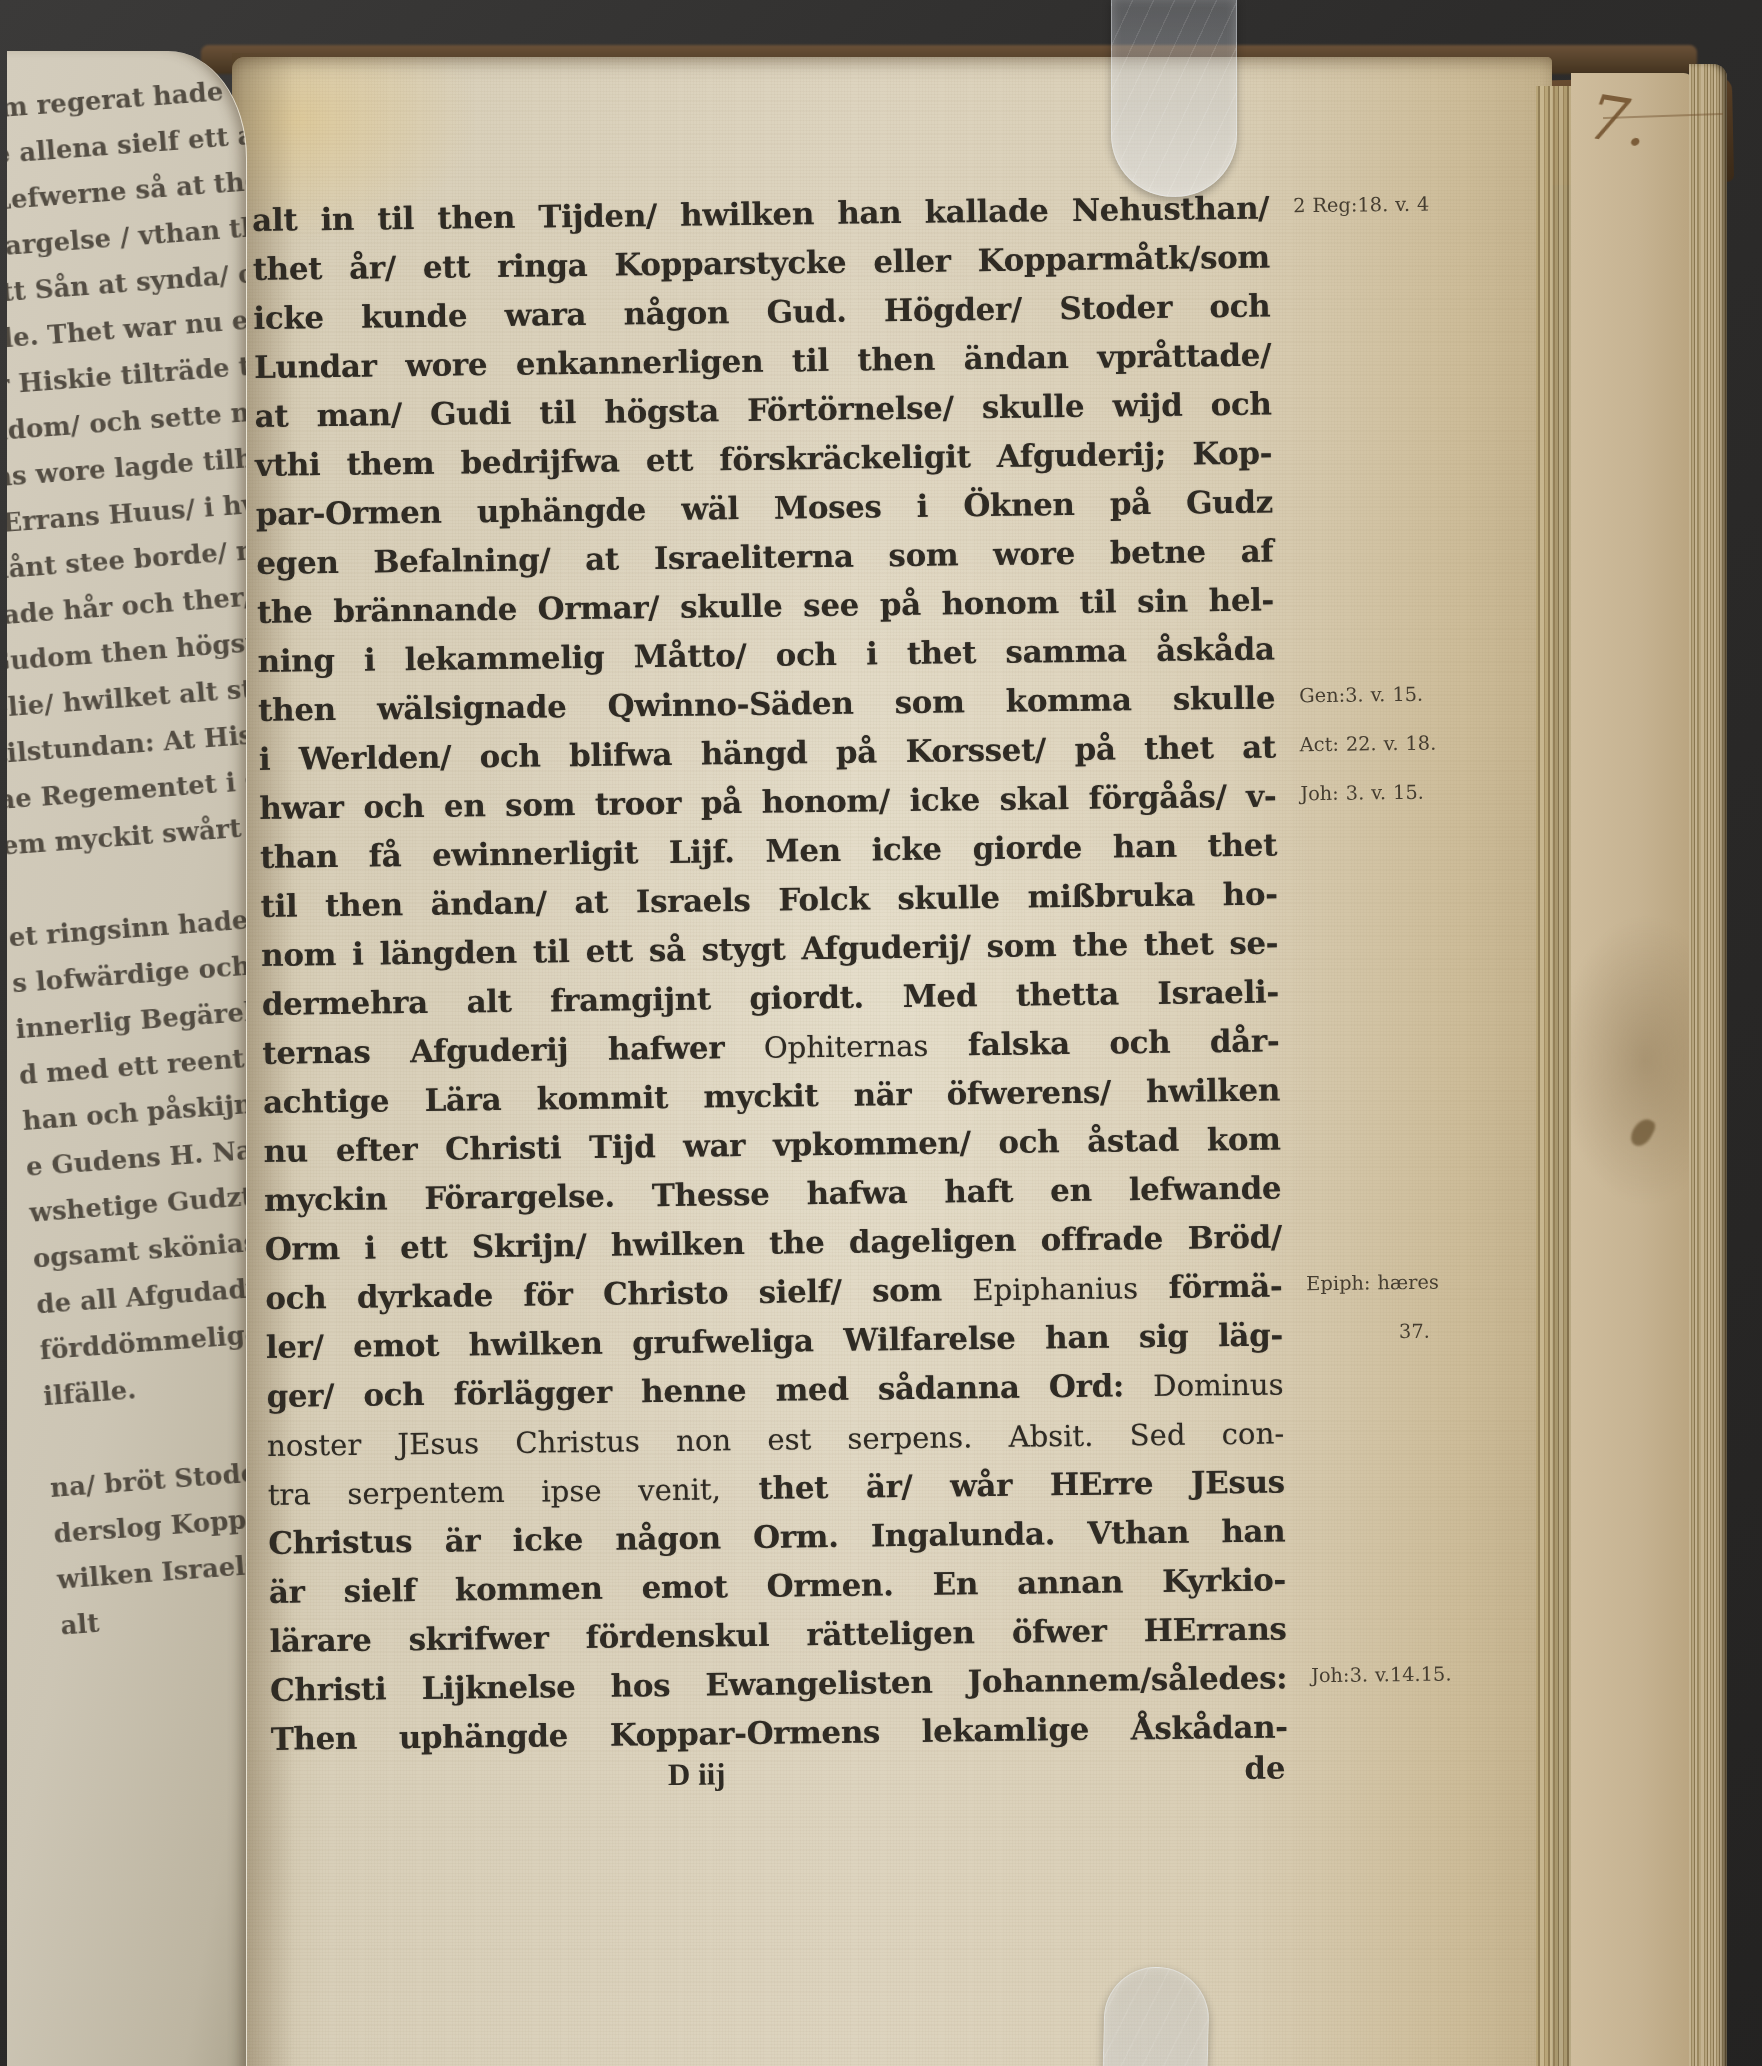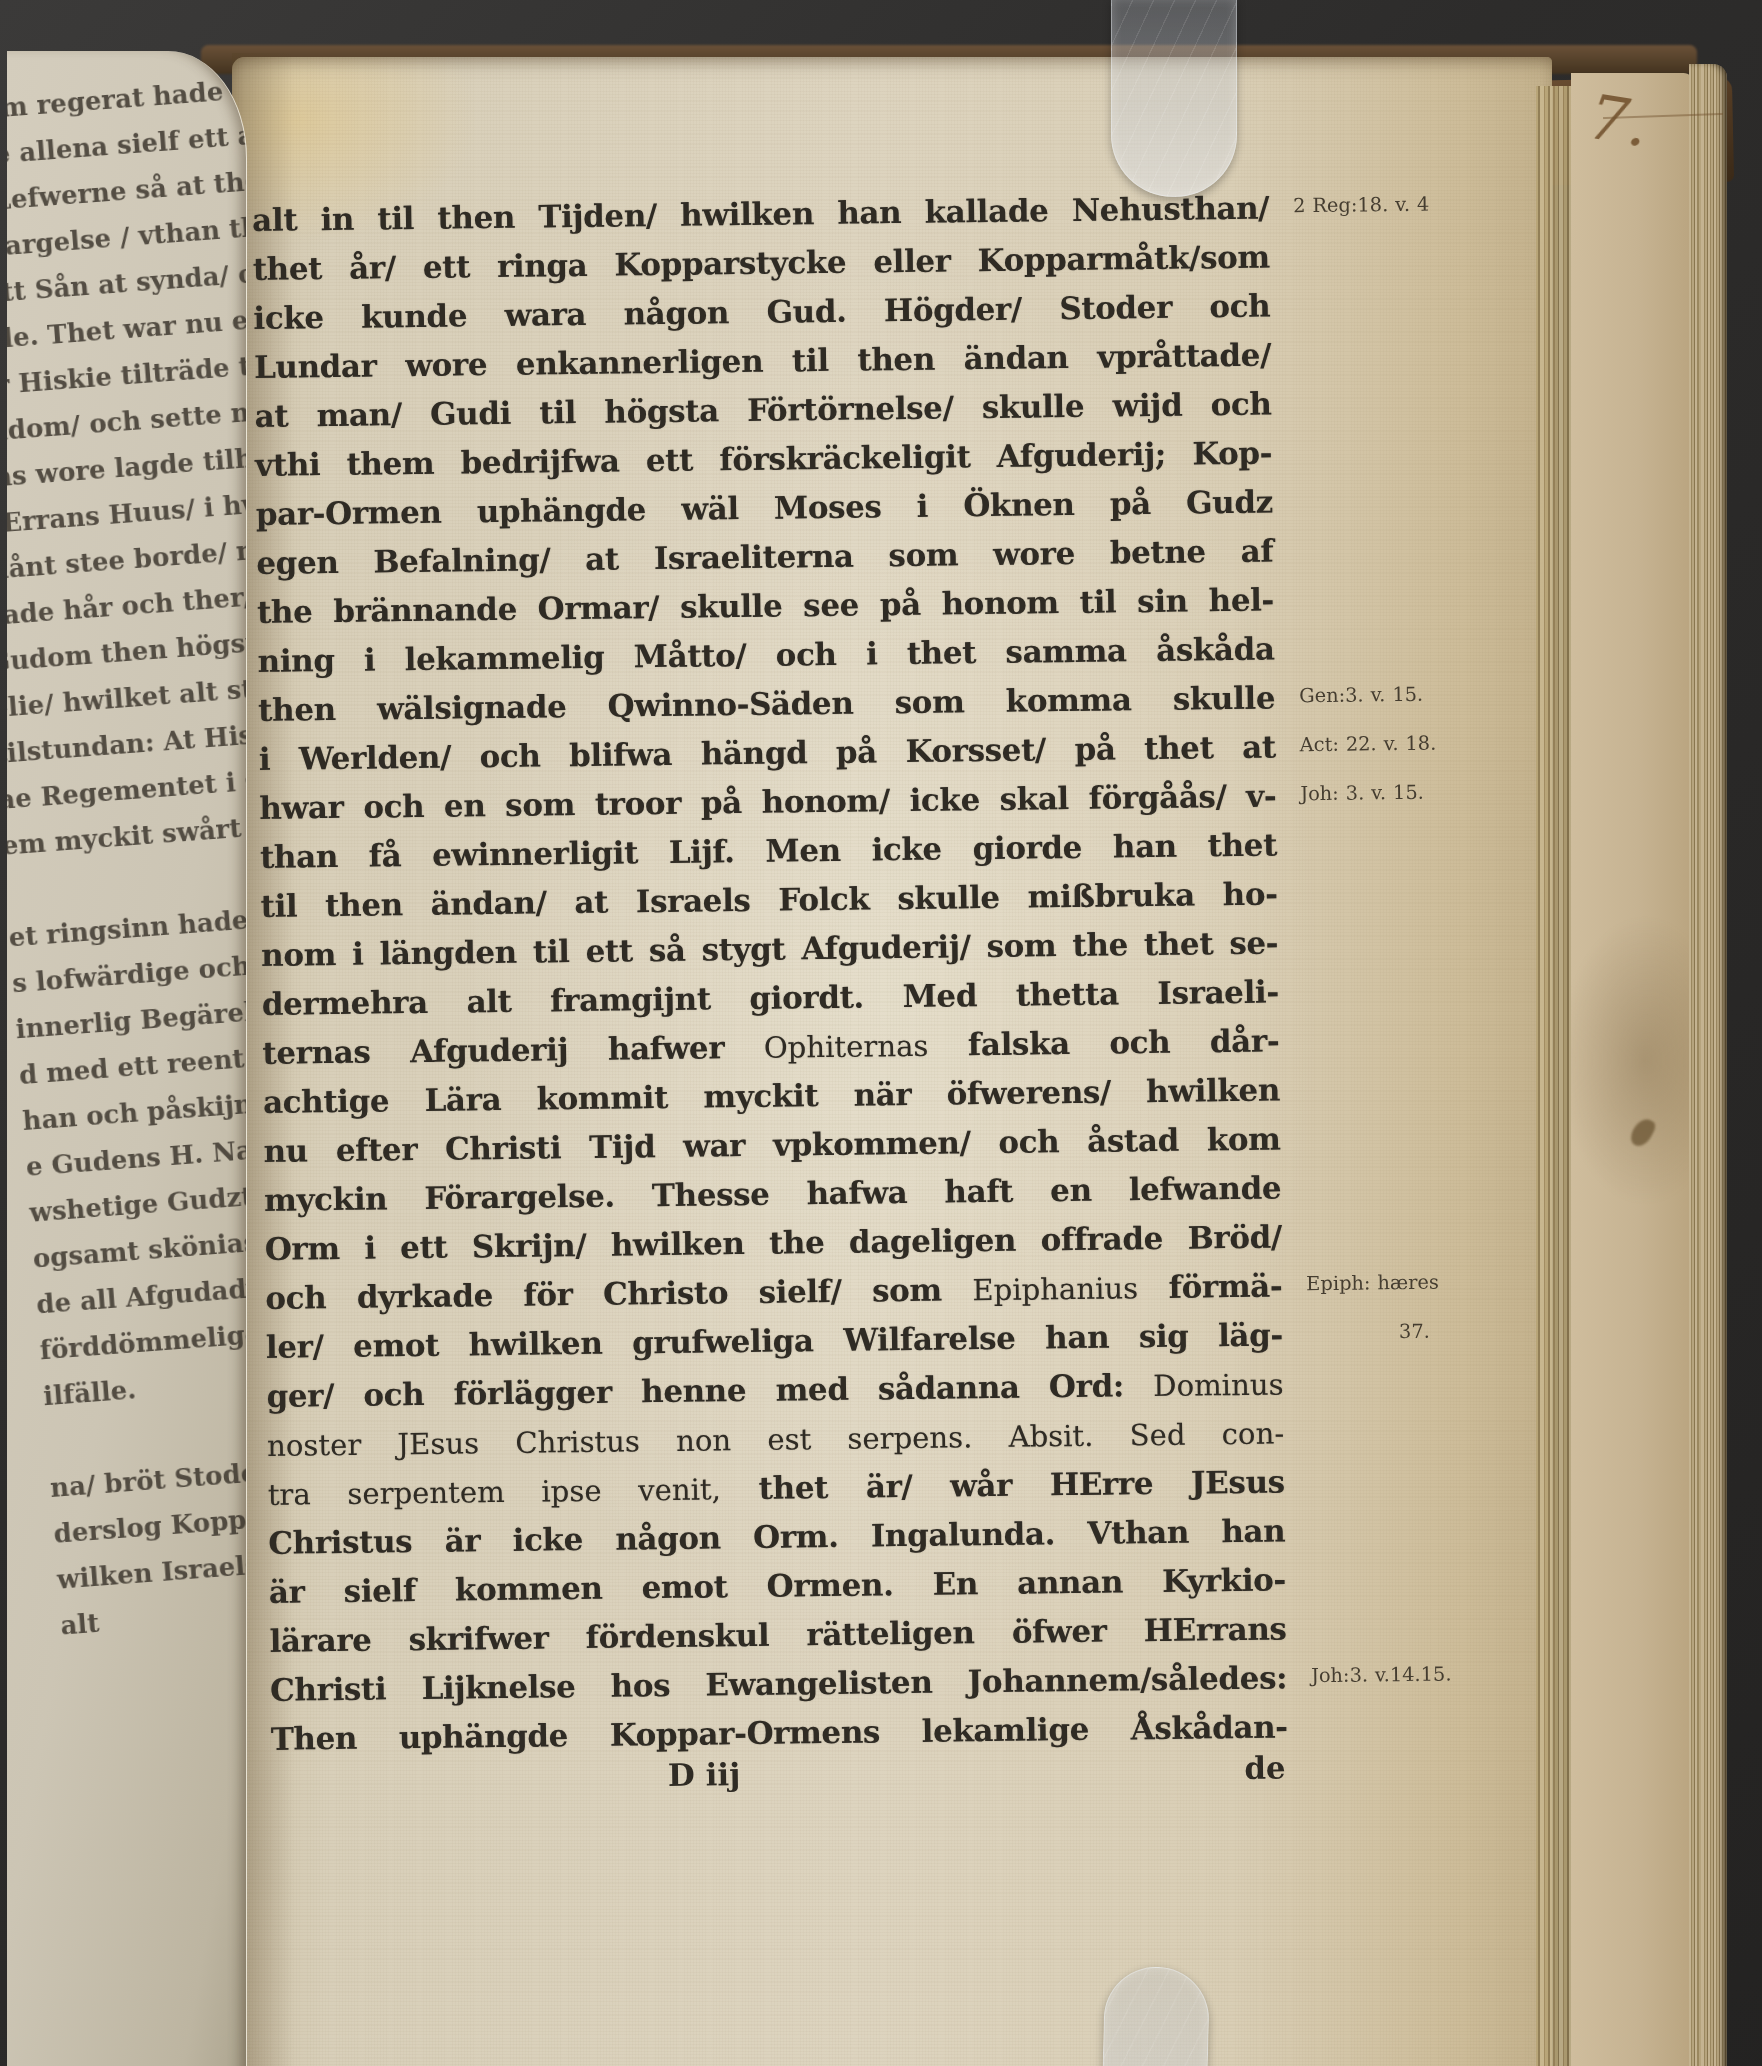--- a/index.html
+++ b/index.html
@@ -64,21 +64,21 @@
     font-weight:bold;font-size:31px;letter-spacing:-0.4px;word-spacing:2.9px;
     color:var(--ink,#2f2b24);text-shadow:0 0 1.2px rgba(44,38,28,0.35);}
   .line .main{display:block;width:1017px;text-align:justify;text-align-last:justify;}
   .line .latin{font-weight:normal;letter-spacing:0;font-size:0.94em;}
   .line .note{position:absolute;left:1041px;top:6.6px;width:240px;
     font-weight:normal;font-size:19.4px;letter-spacing:0;word-spacing:0.8px;line-height:1.05;
     color:#453d30;text-shadow:none;text-align:left;}
   .line .note.center{text-align:center;width:215px;}
   .footer-row{position:absolute;left:0;top:1560px;width:1017px;height:49px;
     font-weight:bold;font-size:31px;color:var(--ink,#2f2b24);}
-  .footer-row .sig{position:absolute;left:39%;}
+  .footer-row .sig{position:absolute;left:39%;font-family:Liberation Serif, serif;}
   .footer-row .catch{position:absolute;right:2.5px;margin-left:14px;}
   
   .hand-mark{position:absolute;left:1582px;top:31px;font-size:62px;font-style:italic;
     font-family:"DejaVu Serif",serif;color:var(--handink,#6f4e2a);transform:rotate(9deg);
     filter:blur(0.4px);opacity:.85;}
   .scratch{position:absolute;left:1596px;top:62px;width:120px;height:2.1px;
     background:rgba(110,80,45,0.45);transform:rotate(-2deg);filter:blur(0.4px);}
   
   .strip{position:absolute;z-index:30;
     background:

